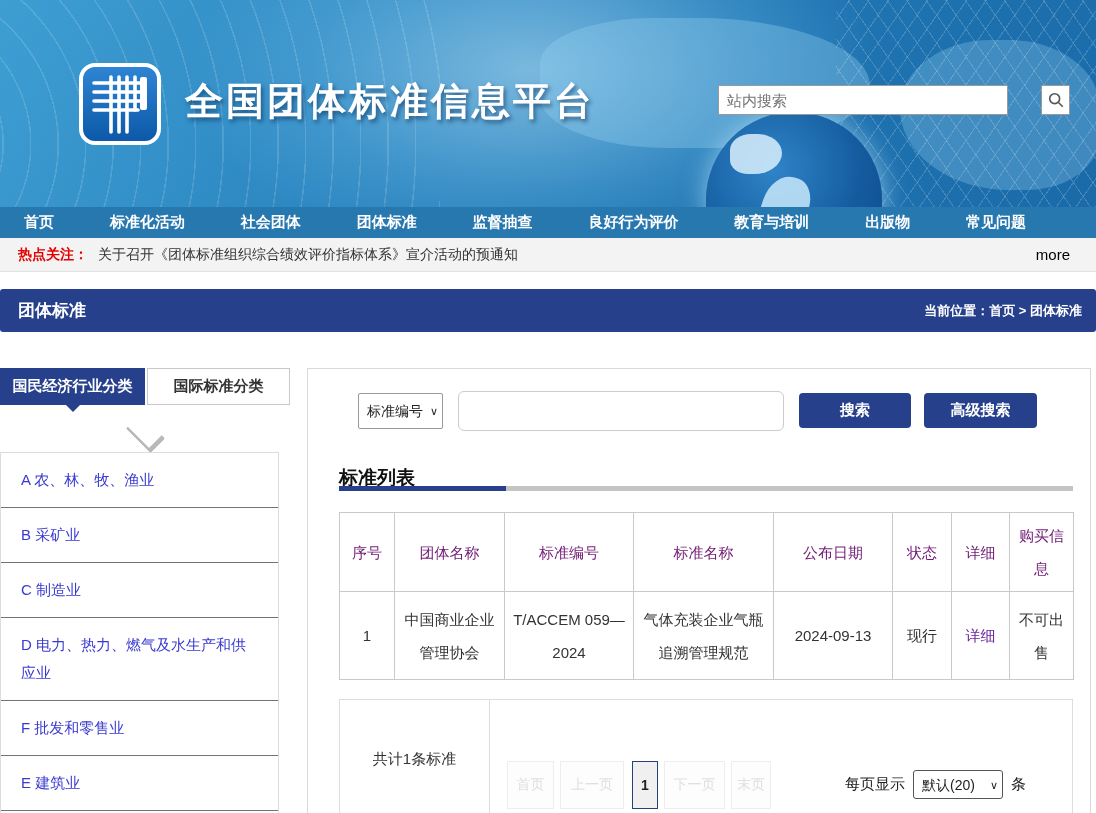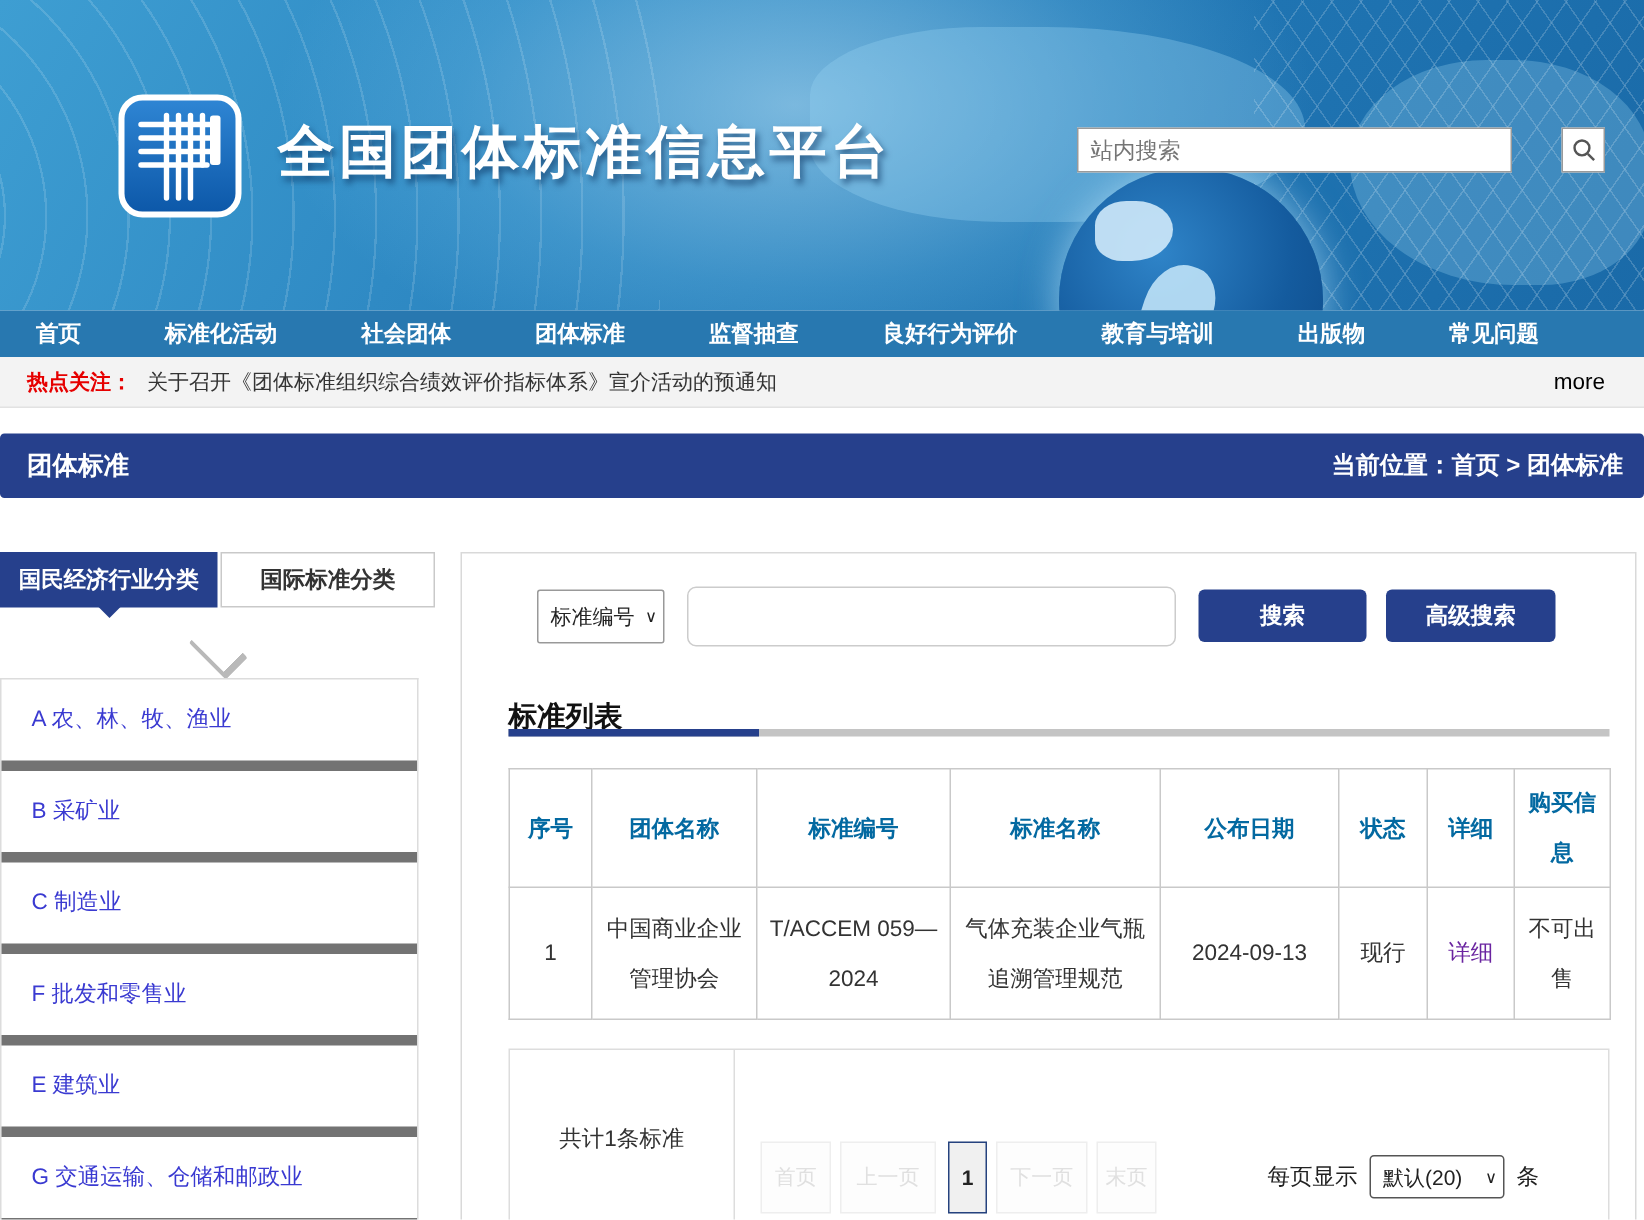--- a/index.html
+++ b/index.html
@@ -50,34 +50,34 @@
   .hot { position:absolute; left:0; top:238px; width:1096px; height:34px; background:#f3f3f3;
     border-bottom:1px solid #e2e2e2; display:flex; align-items:center; padding:0 26px 0 18px; }
   .hot .label { color:#e60000; font-size:14px; font-weight:bold; }
   .hot .txt { color:#333; font-size:14px; margin-left:10px; }
   .hot .more { margin-left:auto; color:#000000; font-size:15px; text-decoration:none; }
 
   
   .pagebar { position:absolute; left:0; top:289px; width:1096px; height:43px; background:#26408c;
     border-radius:3px; display:flex; align-items:center; padding:0 14px 0 18px; }
   .pagebar .t { color:#fff; font-size:17px; font-weight:bold; }
-  .pagebar .bc { margin-left:auto; color:#fff; font-size:16px; font-weight:bold; }
+  .pagebar .bc { margin-left:auto; color:#fff; font-size:13px; font-weight:bold; }
 
   
   .tab1 { position:absolute; left:0; top:368px; width:145px; height:37px; background:#26408c; color:#fff;
     font-size:15px; font-weight:bold; display:flex; align-items:center; justify-content:center; cursor:pointer; }
   .tab1::after { content:""; position:absolute; left:50%; bottom:-7px; transform:translateX(-50%);
     border-left:8px solid transparent; border-right:8px solid transparent; border-top:8px solid #26408c; }
   .tab2 { position:absolute; left:147px; top:368px; width:143px; height:37px; background:#fff; color:#333;
     border:1px solid #c9c9c9; font-size:15px; font-weight:bold; display:flex; align-items:center; justify-content:center; cursor:pointer; }
   .big-chevron { position:absolute; left:125px; top:412px; width:36px; height:36px; }
   .big-chevron::before { content:""; position:absolute; left:3px; top:4px; width:30px; height:30px;
     border-right:5px solid #b9b9b9; border-bottom:5px solid #b9b9b9; transform:rotate(45deg) scaleY(.6); border-radius:3px; }
   .cat-list { position:absolute; left:0; top:452px; width:279px; border:1px solid #dcdcdc; border-bottom:none; }
-  .cat-list a { display:block; padding:13px 18px 13px 20px; border-bottom:7px solid #737373;
+  .cat-list a { display:block; padding:13px 18px 13px 20px; border-bottom:1px solid #737373;
     color:#3a3ad1; font-size:15px; line-height:28px; text-decoration:none; }
 
   
   .panel { position:absolute; left:307px; top:368px; width:784px; height:600px; border:1px solid #d9d9d9; background:#fff; }
 
   .sel-wrap { position:absolute; display:inline-block; }
   .sel-wrap select { appearance:none; -webkit-appearance:none; width:100%; height:100%; background:#fff;
     border:1px solid #999; font-size:14px; color:#222; padding:0 18px 0 8px; border-radius:2px; outline:none; }
   .sel-wrap .arrow { position:absolute; right:5px; top:50%; transform:translateY(-50%); font-size:11px; color:#222; pointer-events:none; }
 
@@ -89,21 +89,21 @@
   .btn-search { left:491px; top:24px; width:112px; }
   .btn-adv { left:616px; top:24px; width:113px; }
 
   .list-heading { position:absolute; left:31px; top:96px; font-size:19px; font-weight:bold; color:#111; }
   .heading-bar { position:absolute; left:31px; top:117px; width:734px; height:5px; background:#c4c4c4; }
   .heading-bar .fill { width:167px; height:5px; background:#26408c; }
 
   table.std { position:absolute; left:31px; top:143px; width:734px; border-collapse:collapse; table-layout:fixed; }
   table.std th, table.std td { border:1px solid #c9c9c9; text-align:center; vertical-align:middle;
     font-size:15px; line-height:33px; padding:6px 4px; word-break:break-all; }
-  table.std th { color:#0369a1; font-weight:bold; height:78px; }
+  table.std th { color:#701a75; font-weight:normal; height:78px; }
   table.std td { color:#333; height:88px; }
   td.detail a { color:#6a24a0; text-decoration:none; }
   td.purchase { color:#b5b5b5; }
 
   .pgbox { position:absolute; left:31px; top:330px; width:734px; height:170px; border:1px solid #ddd; }
   .pgbox .total { position:absolute; left:0; top:0; width:150px; height:100%; border-right:1px solid #ddd;
     display:flex; align-items:center; justify-content:center; font-size:15px; color:#333; padding-bottom:50px; }
   .pg-btn { position:absolute; top:61px; height:48px; border:1px solid #eee; background:#fdfdfd; color:#e0e0e0;
     font-size:14px; display:flex; align-items:center; justify-content:center; font-family:inherit; }
   .pg-first { left:167px; width:47px; }
@@ -192,20 +192,21 @@
   </div>
   <div class="tab2">
     <span>国际标准分类</span>
   </div>
   <div class="big-chevron"></div>
 
   <div class="cat-list">
     <a href="#">A 农、林、牧、渔业</a>
     <a href="#">B 采矿业</a>
     <a href="#">C 制造业</a>
+    <a href="#">D 电力、热力、燃气及水生产和供应业</a>
     <a href="#">F 批发和零售业</a>
     <a href="#">E 建筑业</a>
     <a href="#">G 交通运输、仓储和邮政业</a>
   </div>
 
   <div class="panel">
 
     <div class="sel-wrap q-select">
       <select>
         <option>标准编号</option>

